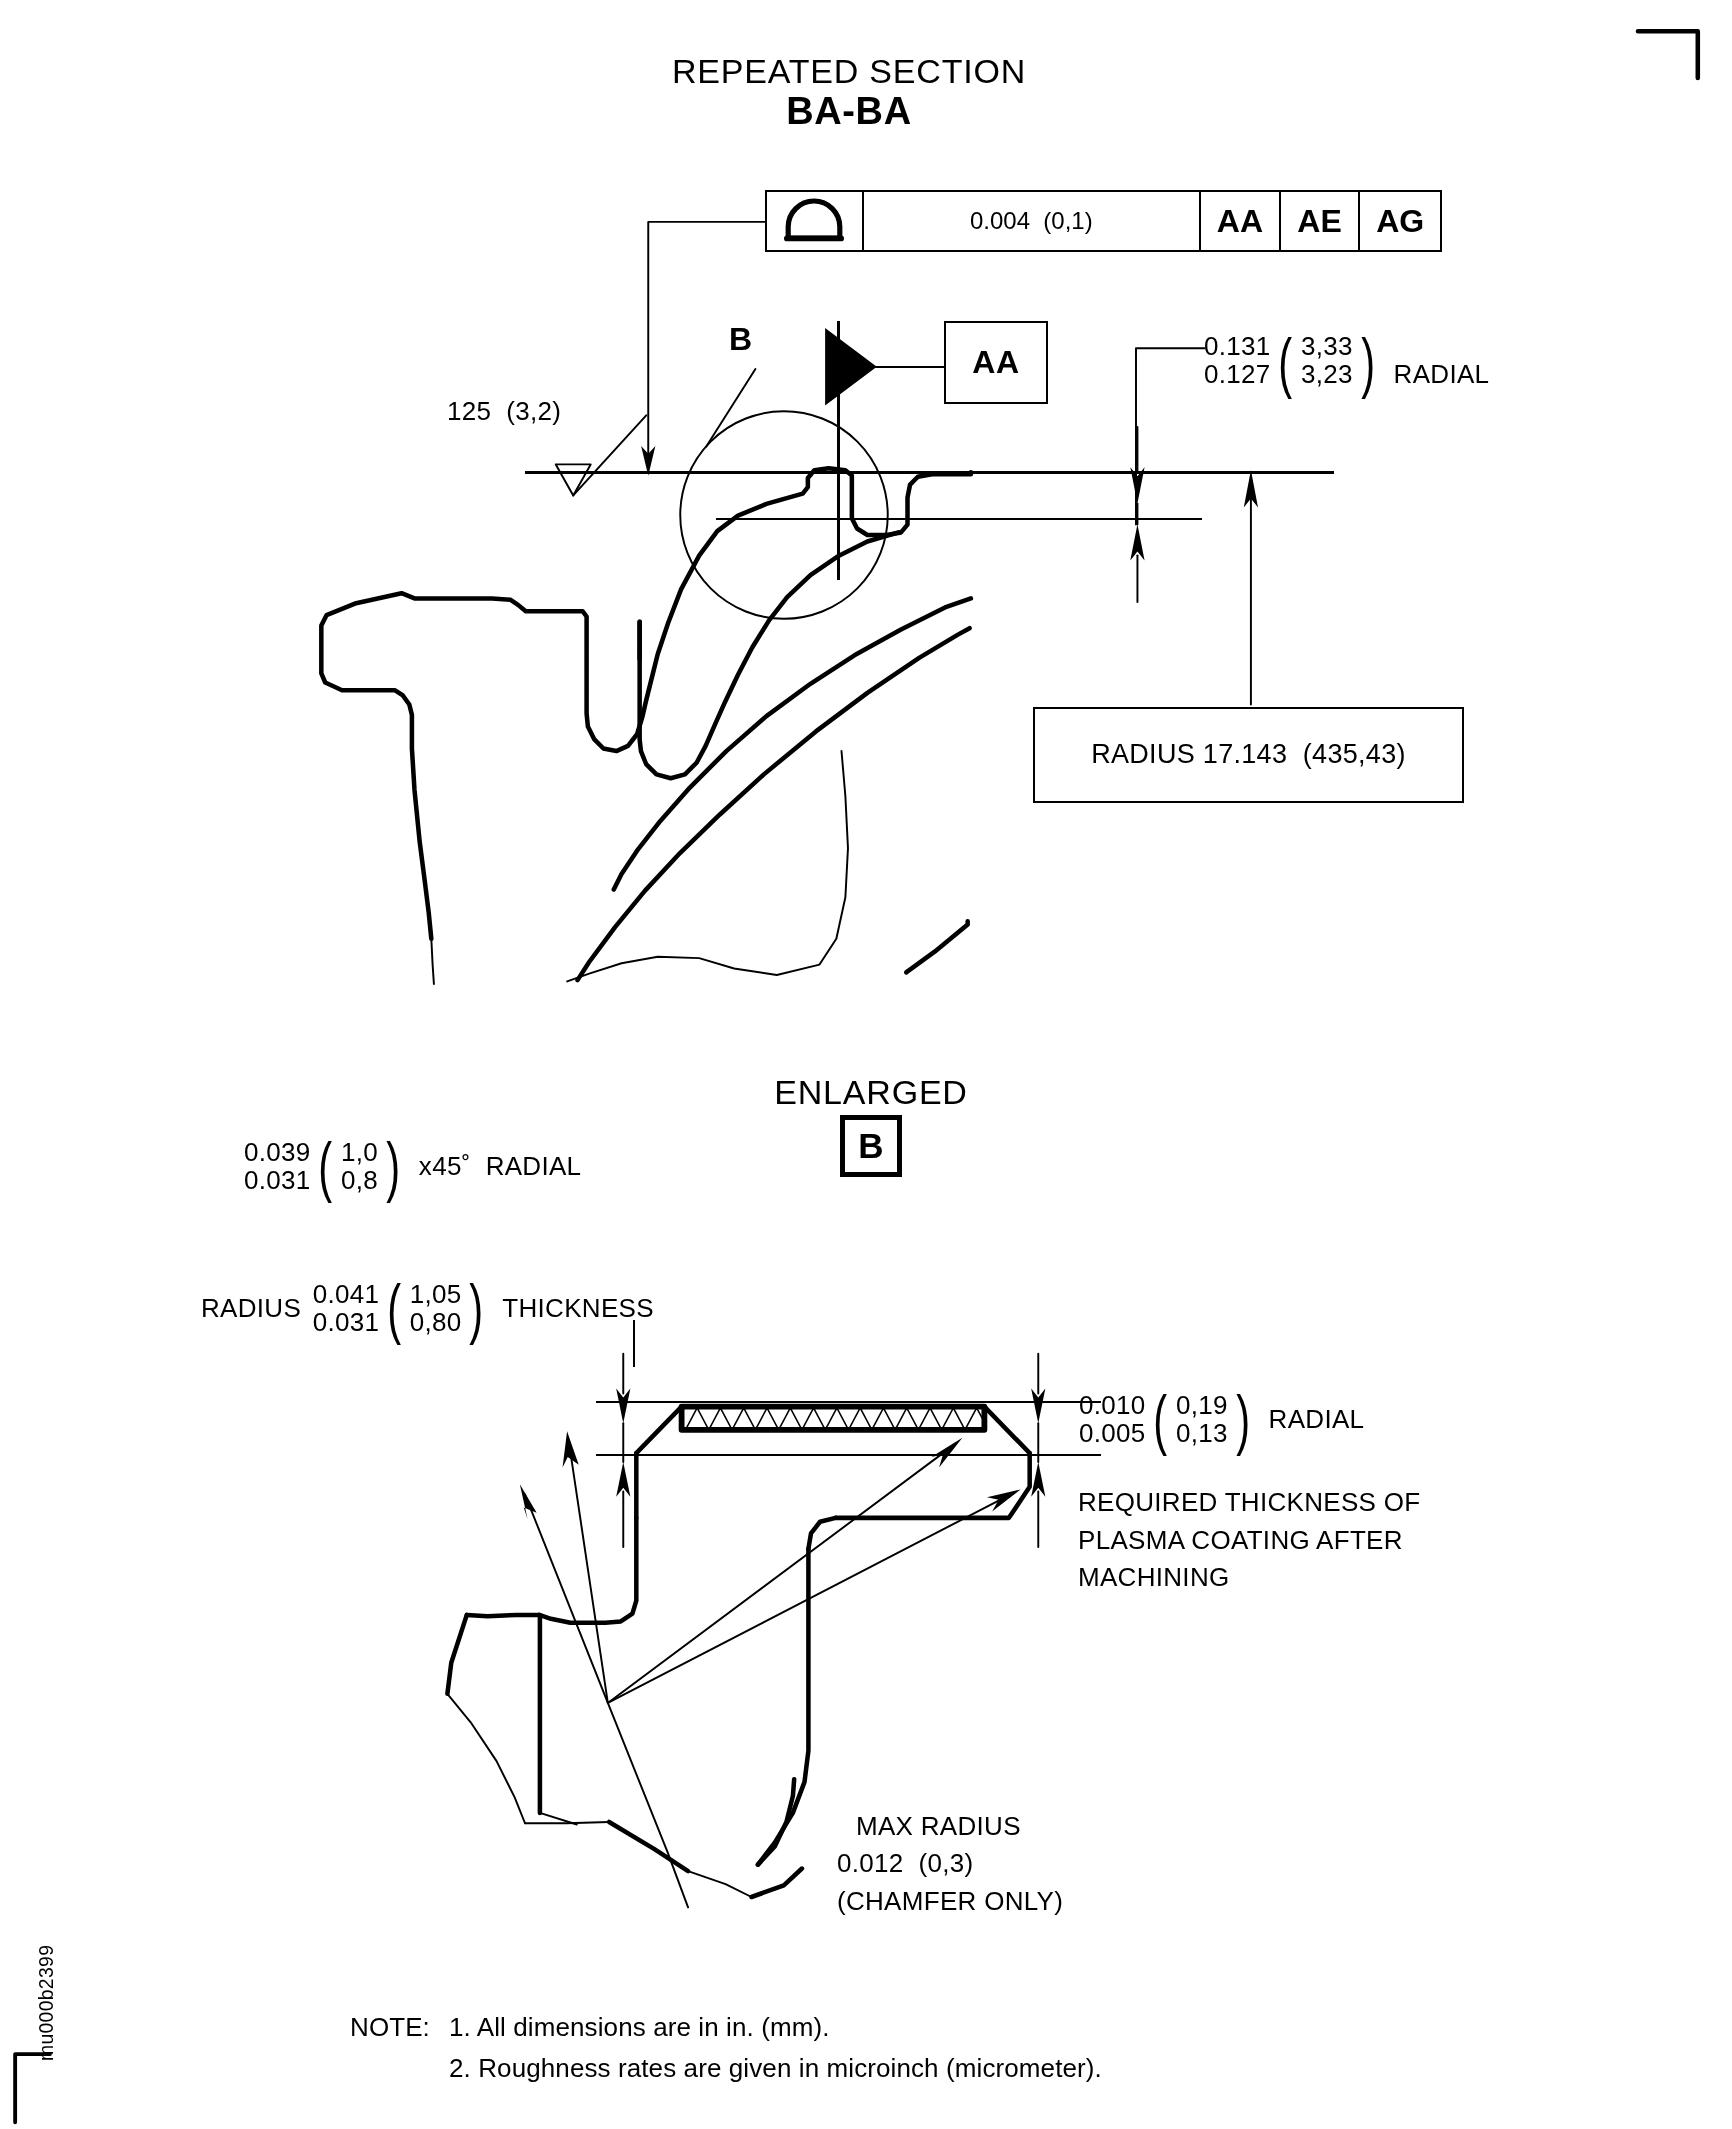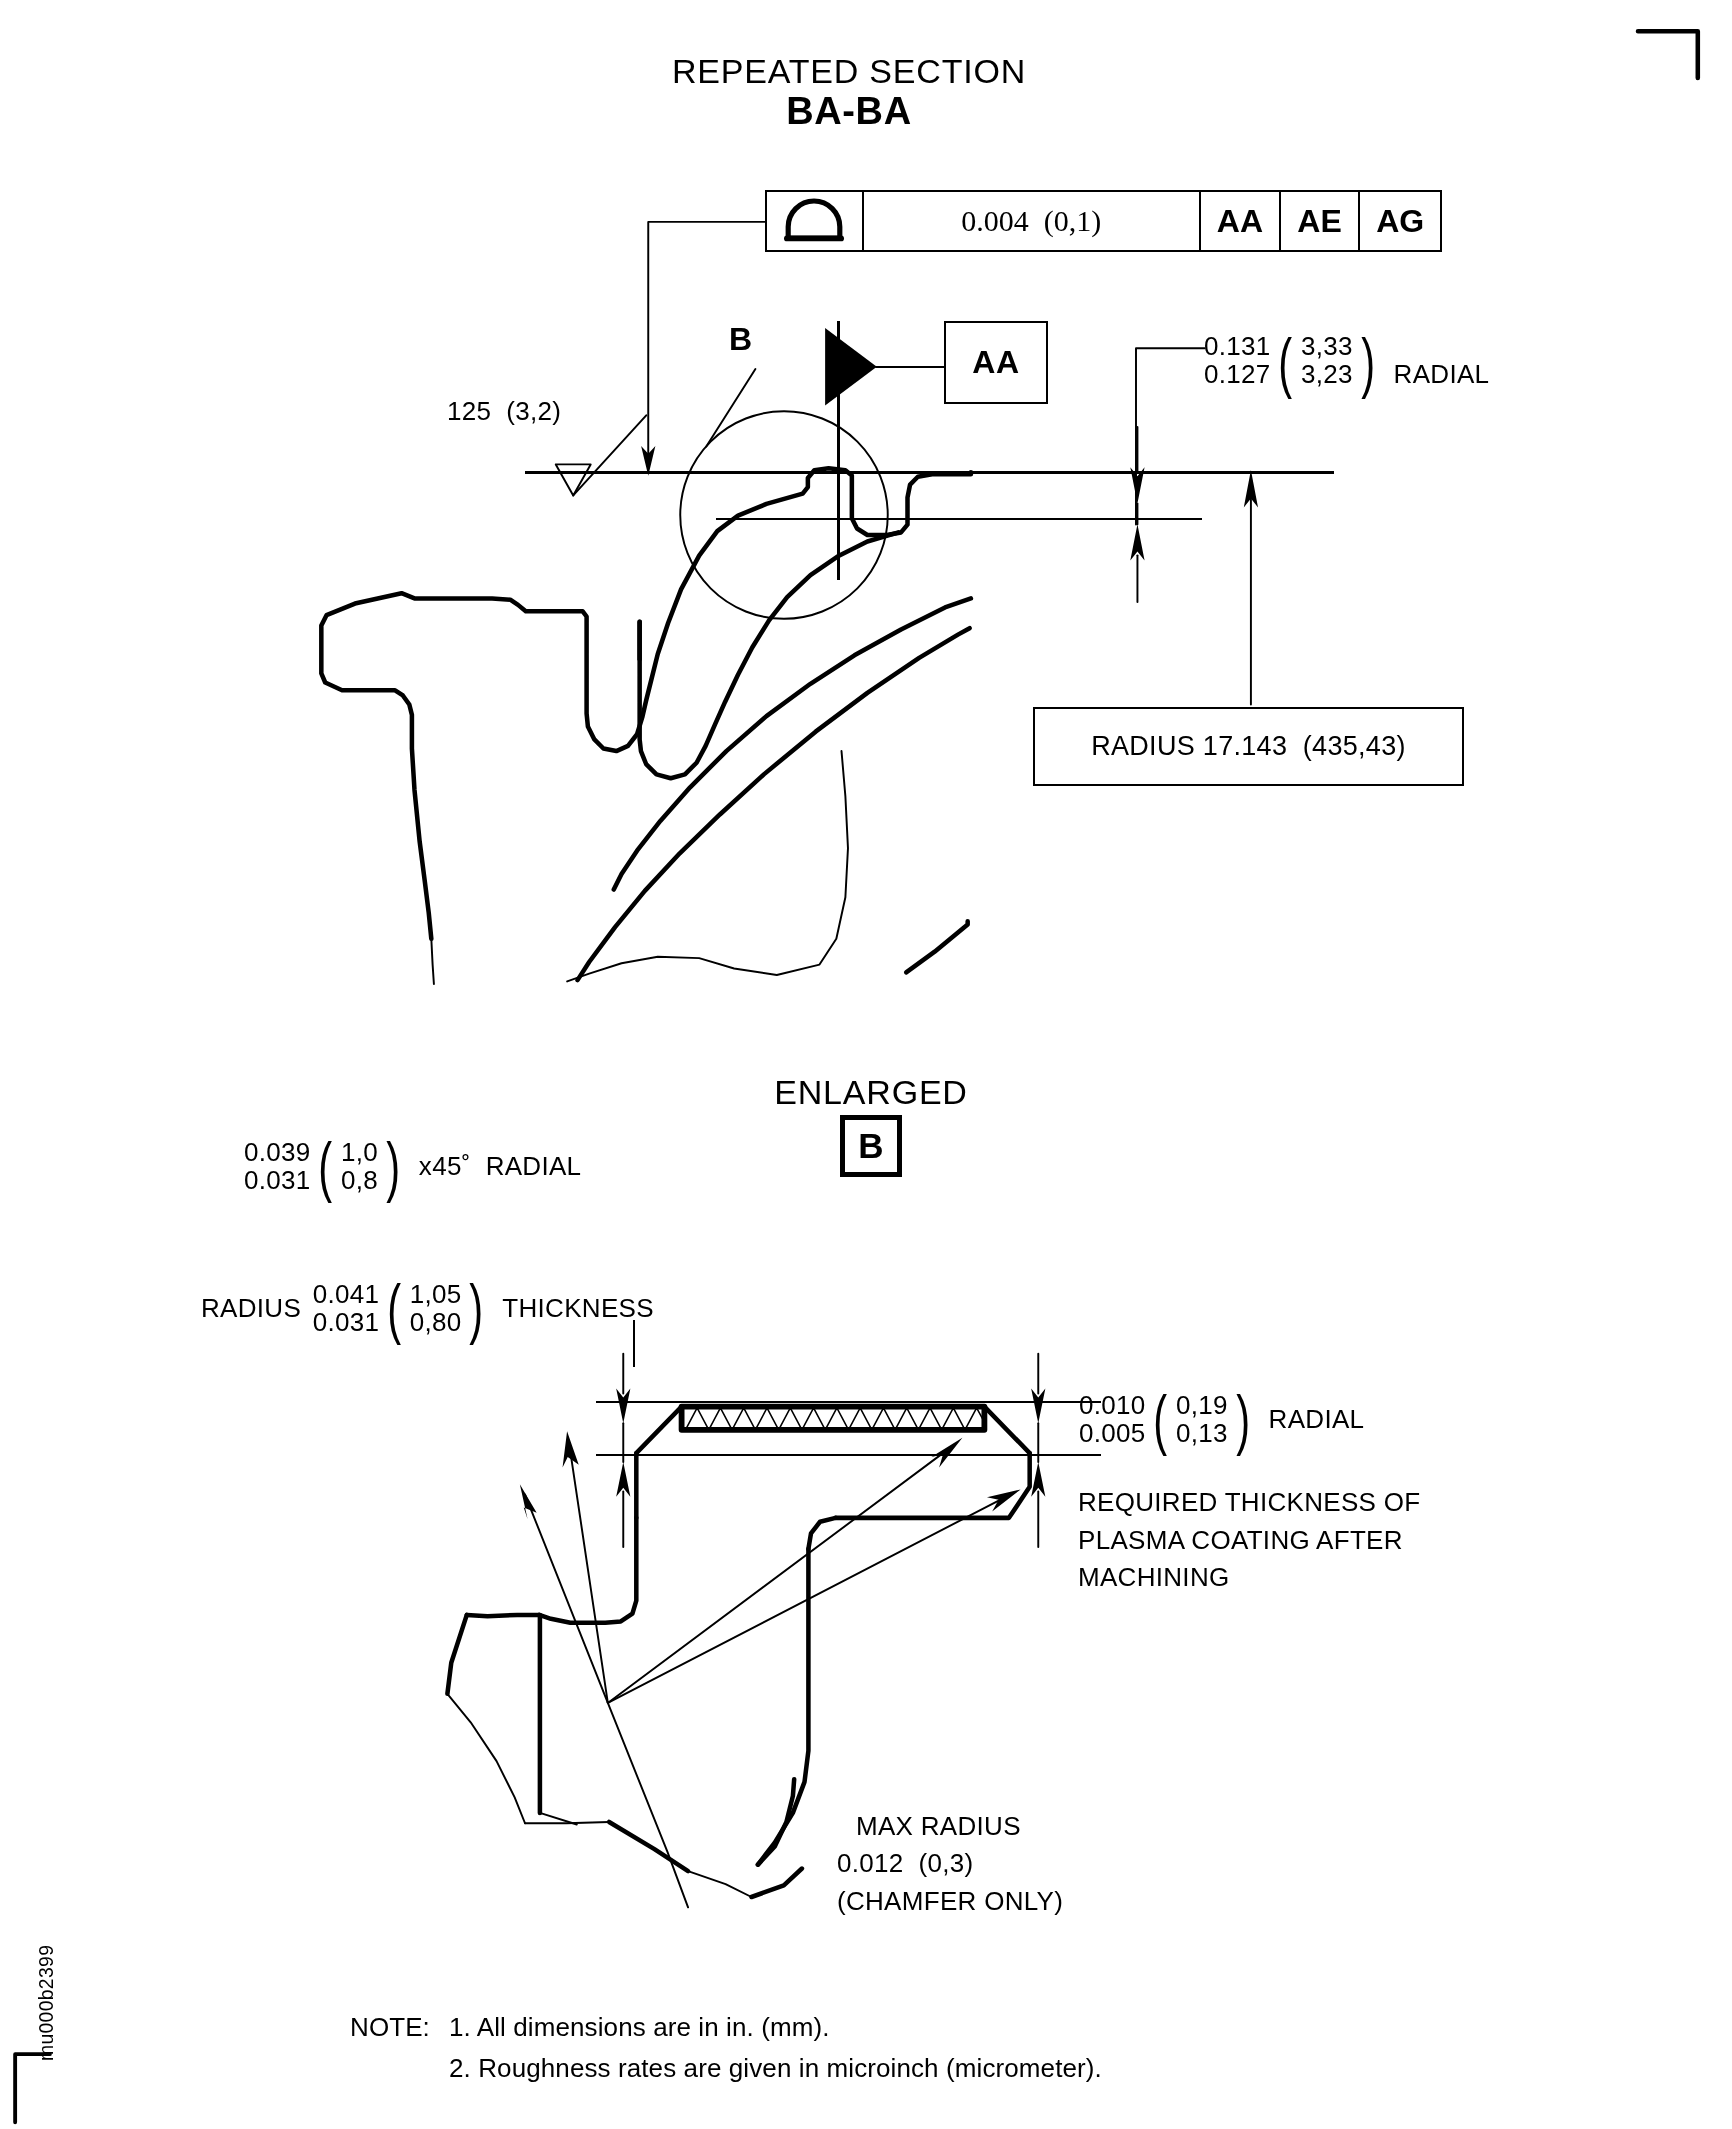--- a/index.html
+++ b/index.html
@@ -40,34 +40,34 @@
     height:62px;
     align-items:stretch;
   }
   .fcf > div{
     display:flex;align-items:center;justify-content:center;
     box-sizing:border-box;
     border-right:2.6px solid #000;
   }
   .fcf > div:last-child{border-right:none;}
   .cell-sym{width:97px;}
-  .cell-tol{width:339px;font-size:30px;font-family:Liberation Serif, serif;}
+  .cell-tol{width:339px;font-size:24px;}
   .cell-dat{width:80px;font-size:32px;font-weight:bold;}
 
   .datum-box{
     width:104px;height:83px;
     justify-content:center;
   }
   .detail-box{
     width:62px;height:62px;
     border-width:5.8px;
     justify-content:center;
   }
   .note-box{
-    height:79px;
+    height:96px;
     justify-content:center;
     padding:12px 26px;
     font-size:27px;
     letter-spacing:0.3px;
   }
 
   
   .dimstack{display:flex;align-items:center;}
   .dimcol{display:flex;flex-direction:column;line-height:1.22;}
   .paren{

